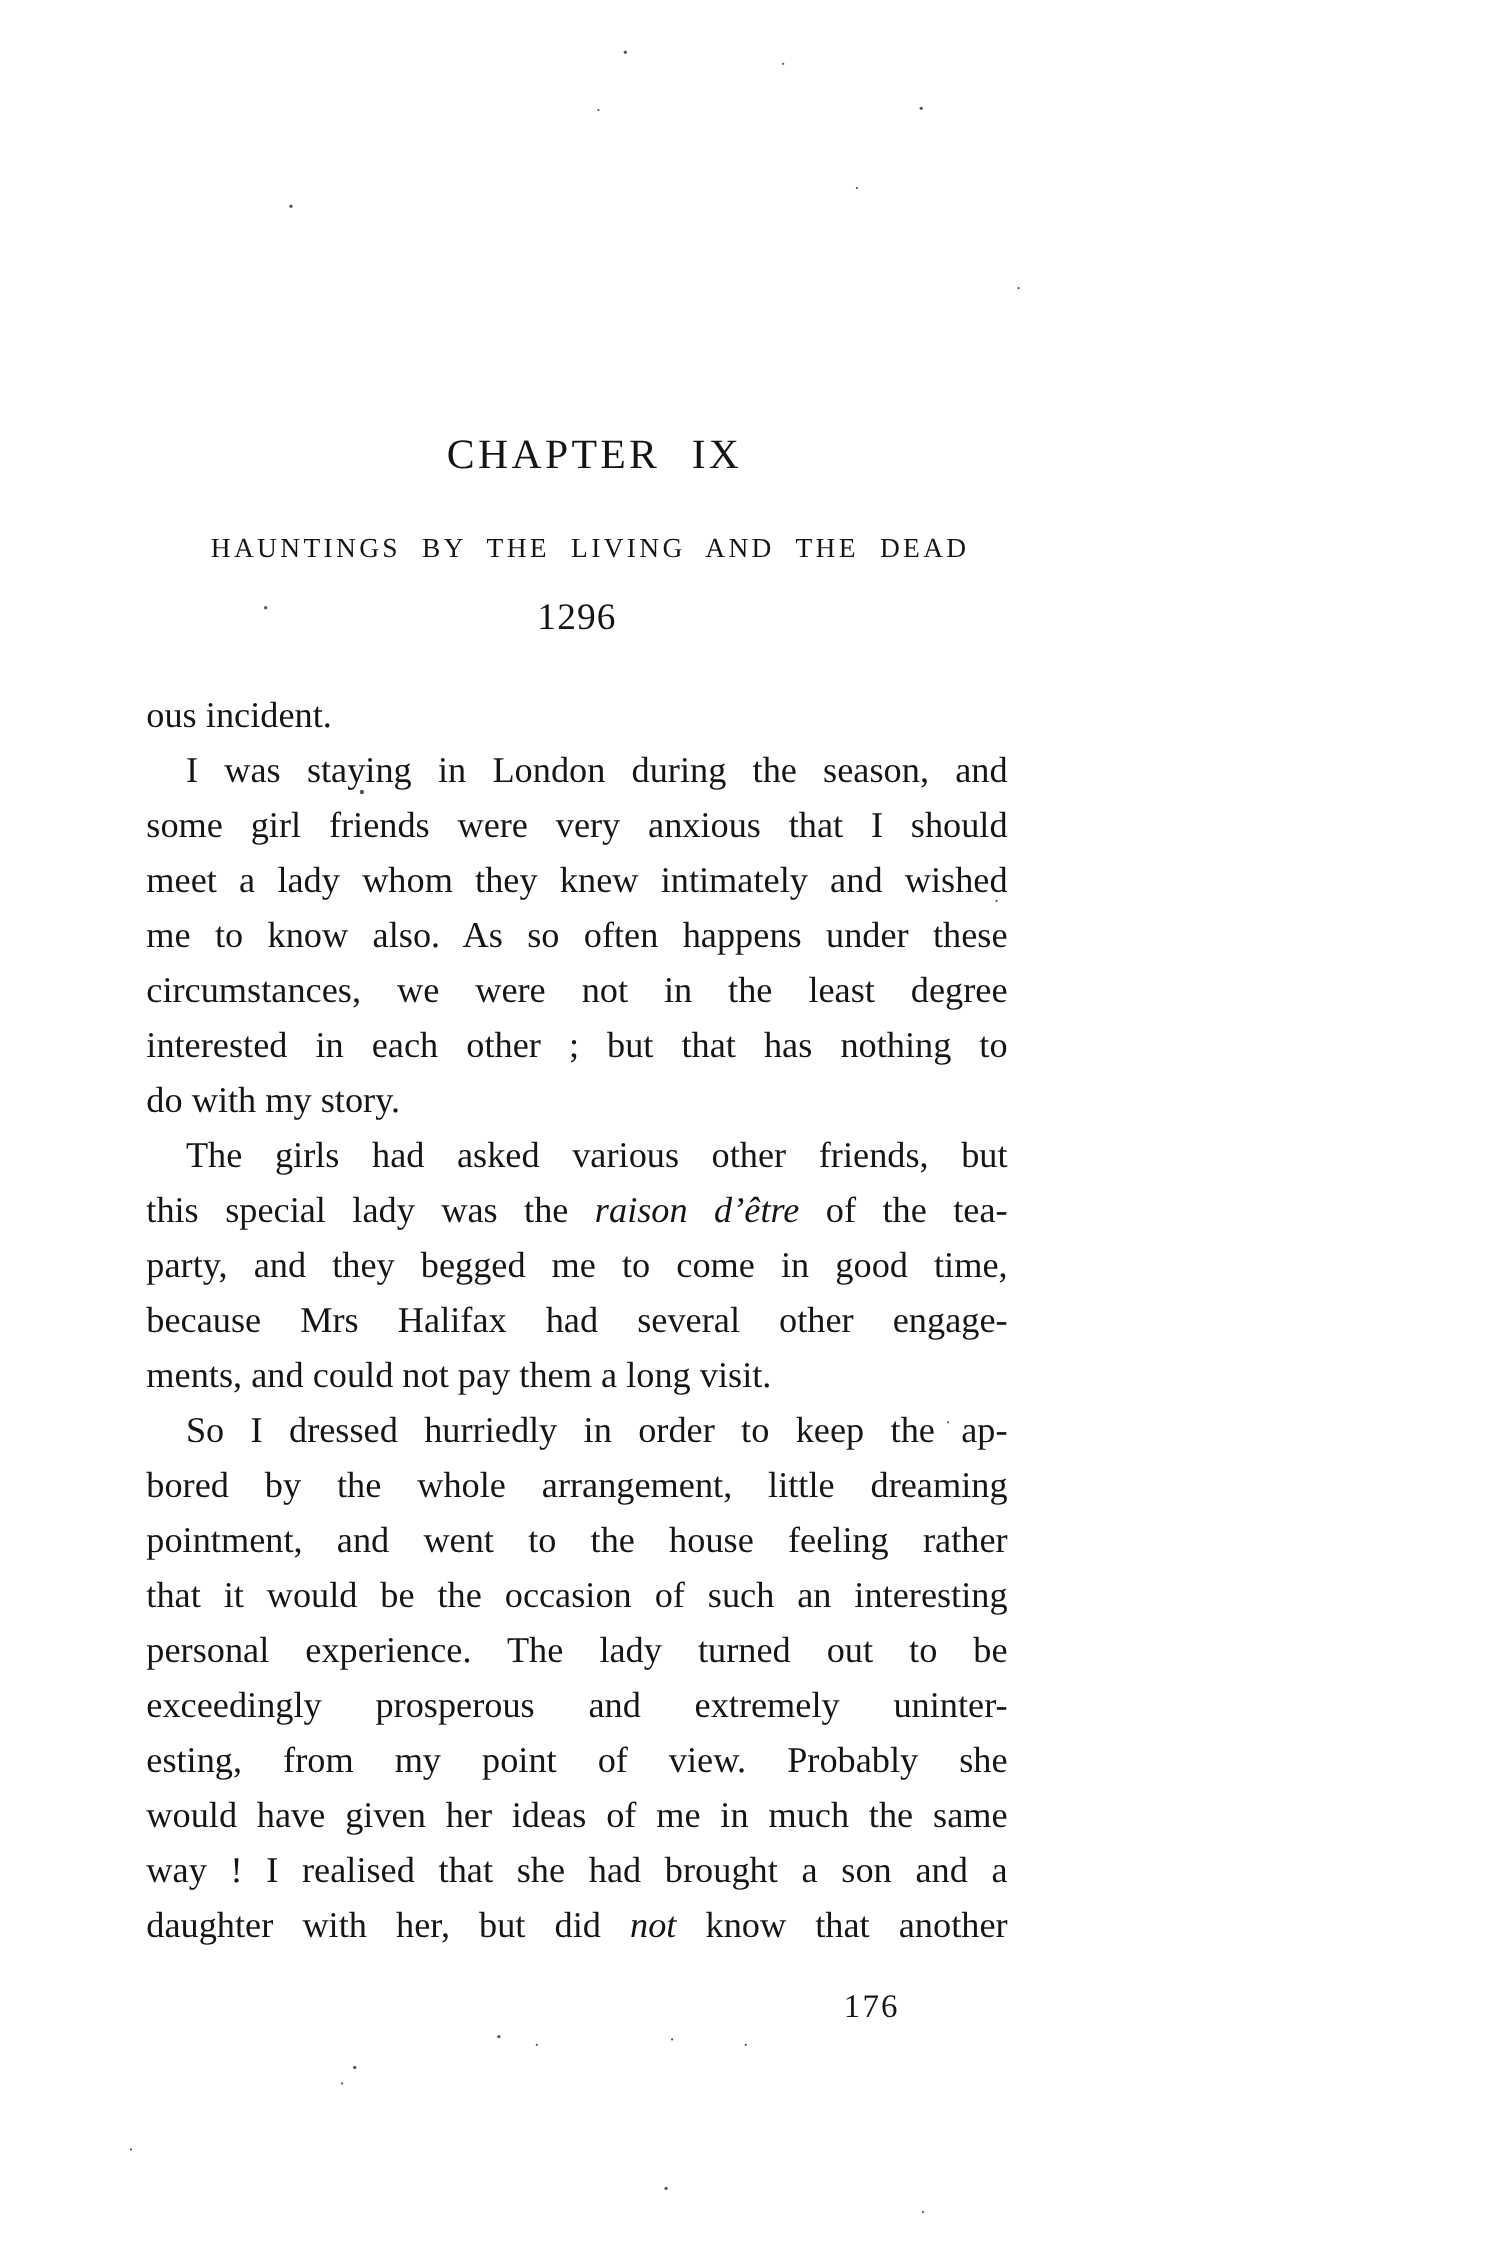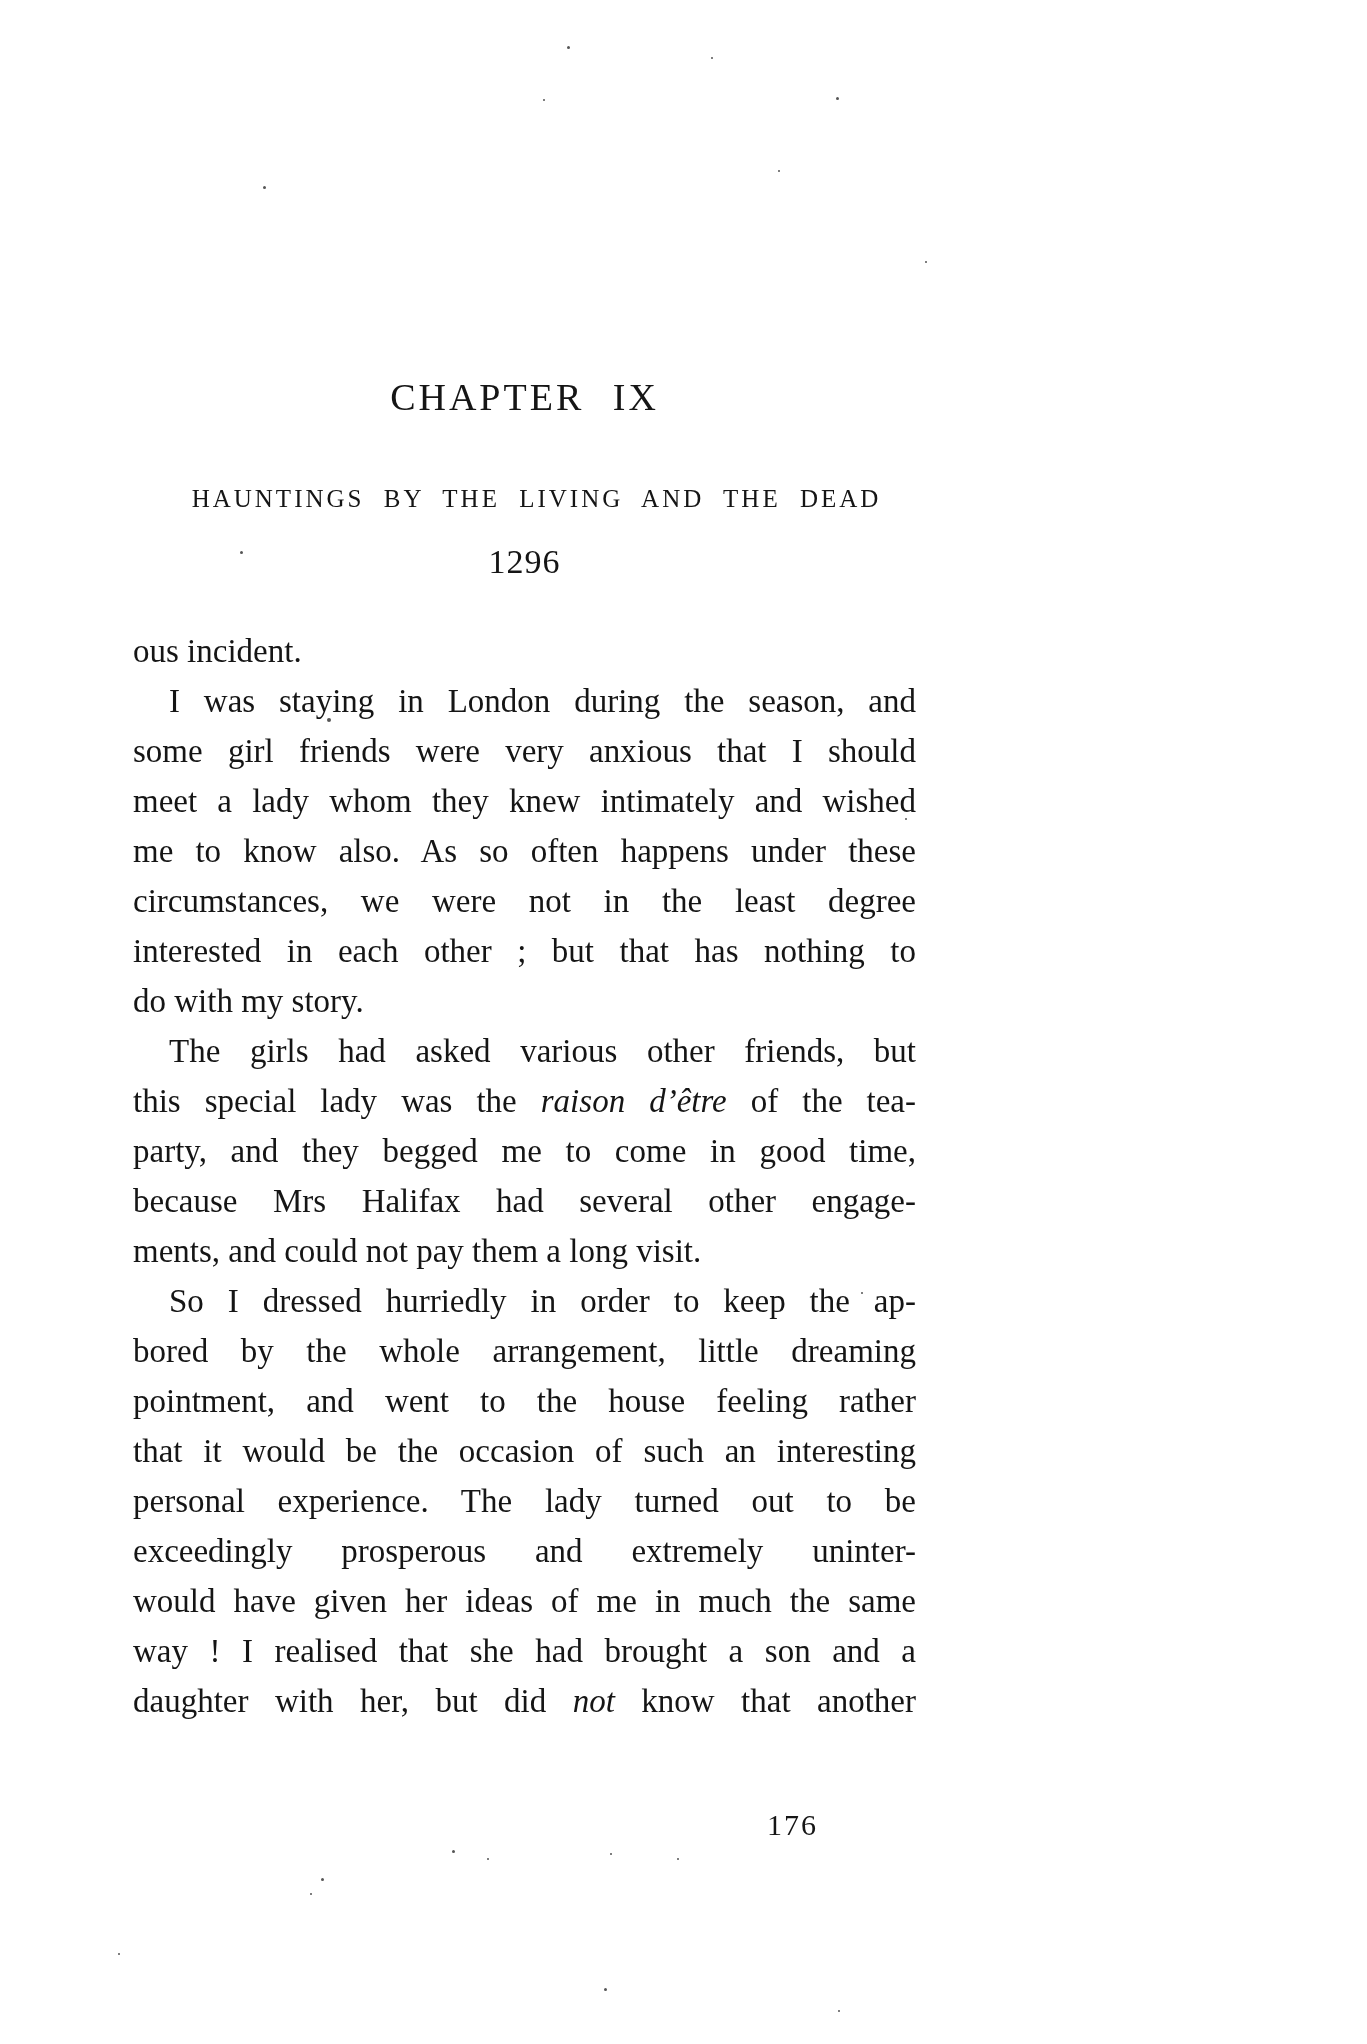--- a/index.html
+++ b/index.html
@@ -27,21 +27,21 @@
     position: absolute;
     top: 378px;
     left: 0;
     width: 100%;
     text-align: center;
     font-size: 38px;
     line-height: 1;
     font-weight: normal;
     letter-spacing: 3px;
     word-spacing: 16px;
-    margin: 0;
+    margin: 16px;
   }
   .chapter-subtitle {
     position: absolute;
     top: 486px;
     left: 12px;
     width: 100%;
     text-align: center;
     font-size: 25px;
     line-height: 1;
     font-weight: normal;
@@ -117,20 +117,21 @@
         <div class="line"><span>this special lady was the </span><span class="it">raison d’être</span><span> of the tea-</span></div>
         <div class="line"><span>party, and they begged me to come in good time,</span></div>
         <div class="line"><span>because Mrs Halifax had several other engage-</span></div>
         <div class="line no-just"><span>ments, and could not pay them a long visit.</span></div>
         <div class="line indent"><span>So I dressed hurriedly in order to keep the ap-</span></div>
         <div class="line"><span>bored by the whole arrangement, little dreaming</span></div>
         <div class="line"><span>pointment, and went to the house feeling rather</span></div>
         <div class="line"><span>that it would be the occasion of such an interesting</span></div>
         <div class="line"><span>personal experience. The lady turned out to be</span></div>
         <div class="line"><span>exceedingly prosperous and extremely uninter-</span></div>
+        <div class="line"><span>esting, from my point of view. Probably she</span></div>
         <div class="line"><span>would have given her ideas of me in much the same</span></div>
         <div class="line"><span>way ! I realised that she had brought a son and a</span></div>
         <div class="line"><span>daughter with her, but did </span><span class="it">not</span><span> know that another</span></div>
       </div>
     <div class="page-number">176</div>
   </div>
   <div id="specks">
       <div class="speck" style="left: 567px; top: 46px; width: 3px; height: 3px;"></div>
       <div class="speck" style="left: 711px; top: 57px; width: 2px; height: 2px;"></div>
       <div class="speck" style="left: 836px; top: 97px; width: 3px; height: 3px;"></div>

